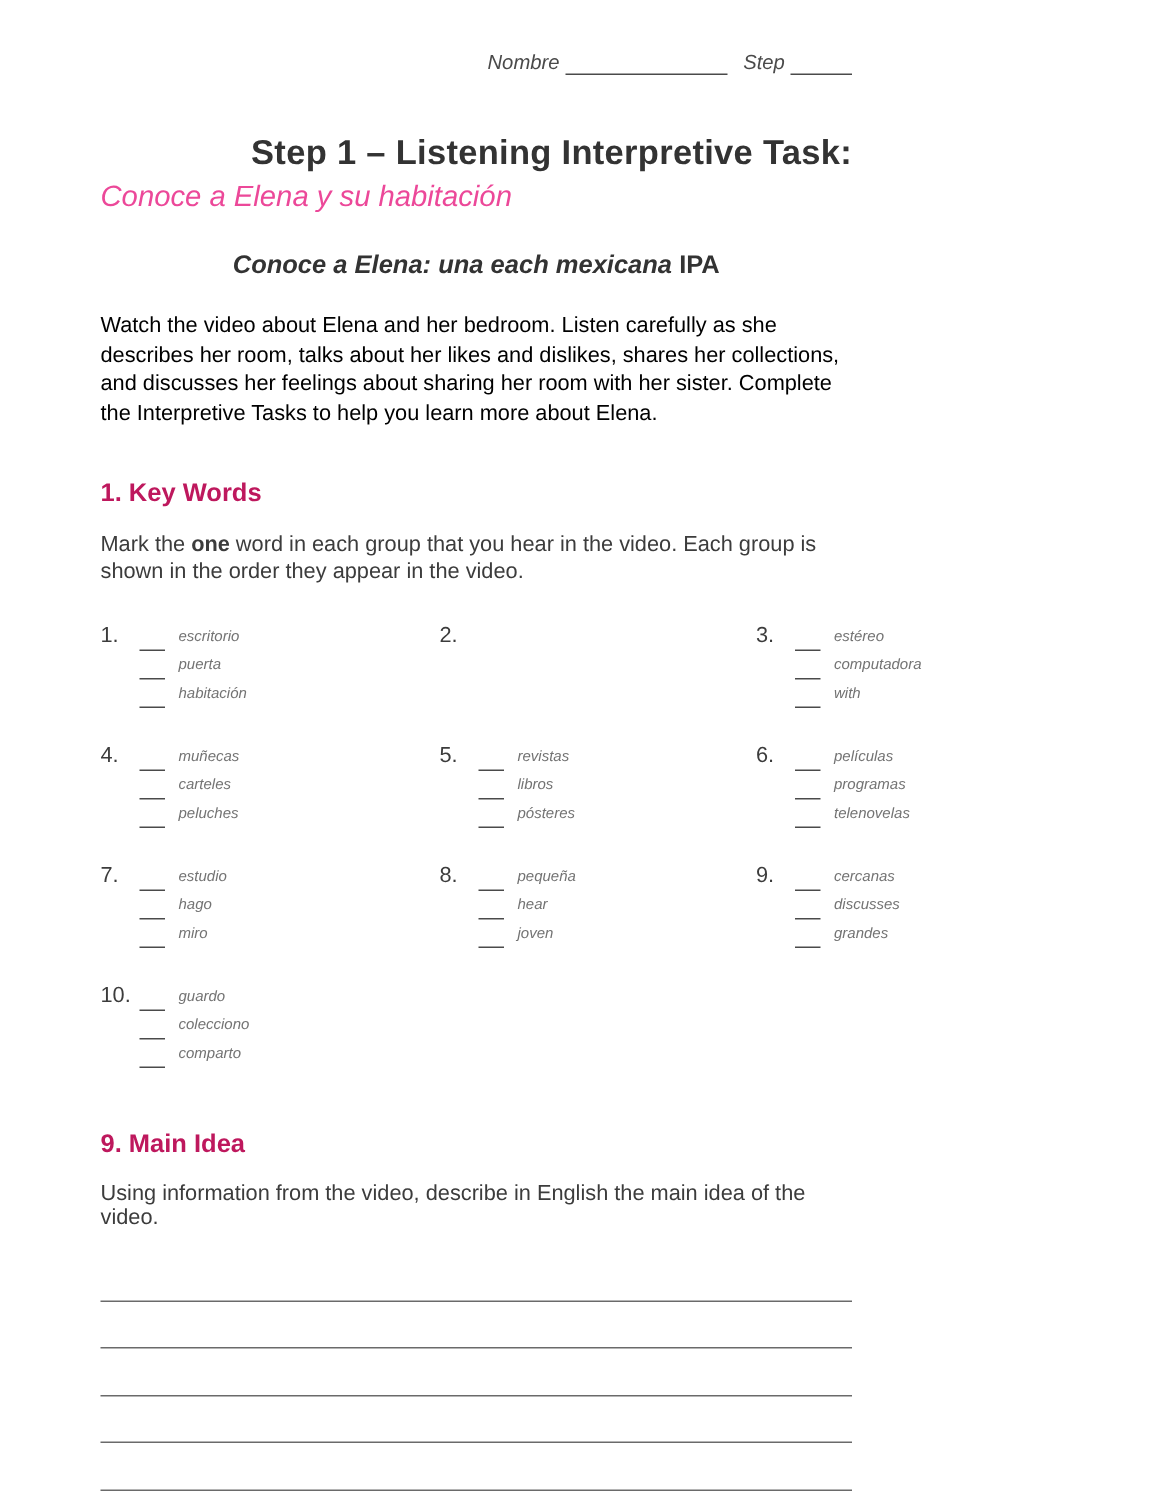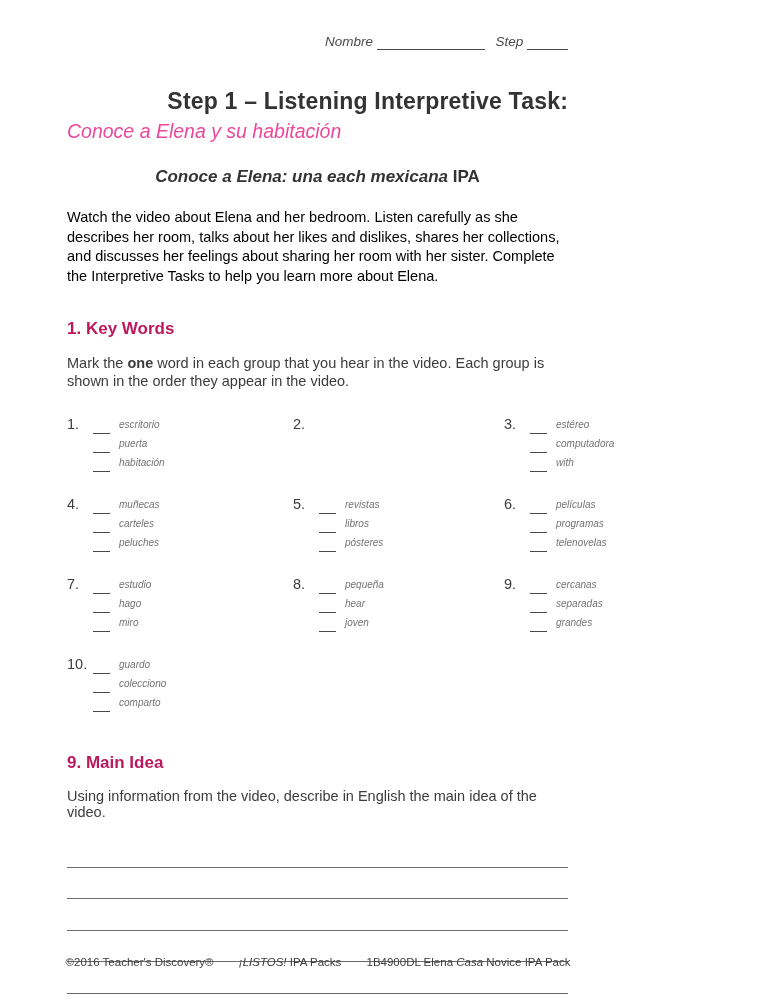--- a/index.html
+++ b/index.html
@@ -258,21 +258,21 @@
 
     <div class="group">
       <span class="gnum">9.</span>
       <div class="gitems">
         <div class="gitem">
             <span class="blank"></span>
             <span class="word">cercanas</span>
           </div>
         <div class="gitem">
             <span class="blank"></span>
-            <span class="word">separadas</span>
+            <span class="word">discusses</span>
           </div>
         <div class="gitem">
             <span class="blank"></span>
             <span class="word">grandes</span>
           </div>
       </div>
     </div>
 
     <div class="group">
       <span class="gnum">10.</span>
@@ -299,19 +299,14 @@
 
   <div class="answer-lines">
     <div class="answer-line"></div>
     <div class="answer-line"></div>
     <div class="answer-line"></div>
     <div class="answer-line"></div>
     <div class="answer-line"></div>
     <div class="answer-line"></div>
   </div>
 
-  <div class="footer">
-    <span class="seg">©2016 Teacher's Discovery®</span>
-    <span class="seg"><span class="it">¡LISTOS!</span><span> IPA Packs</span></span>
-    <span class="seg"><span>1B4900DL Elena </span><span class="it">Casa</span><span> Novice  IPA Pack</span></span>
-  </div>
 
 </div>
 
 </body></html>

